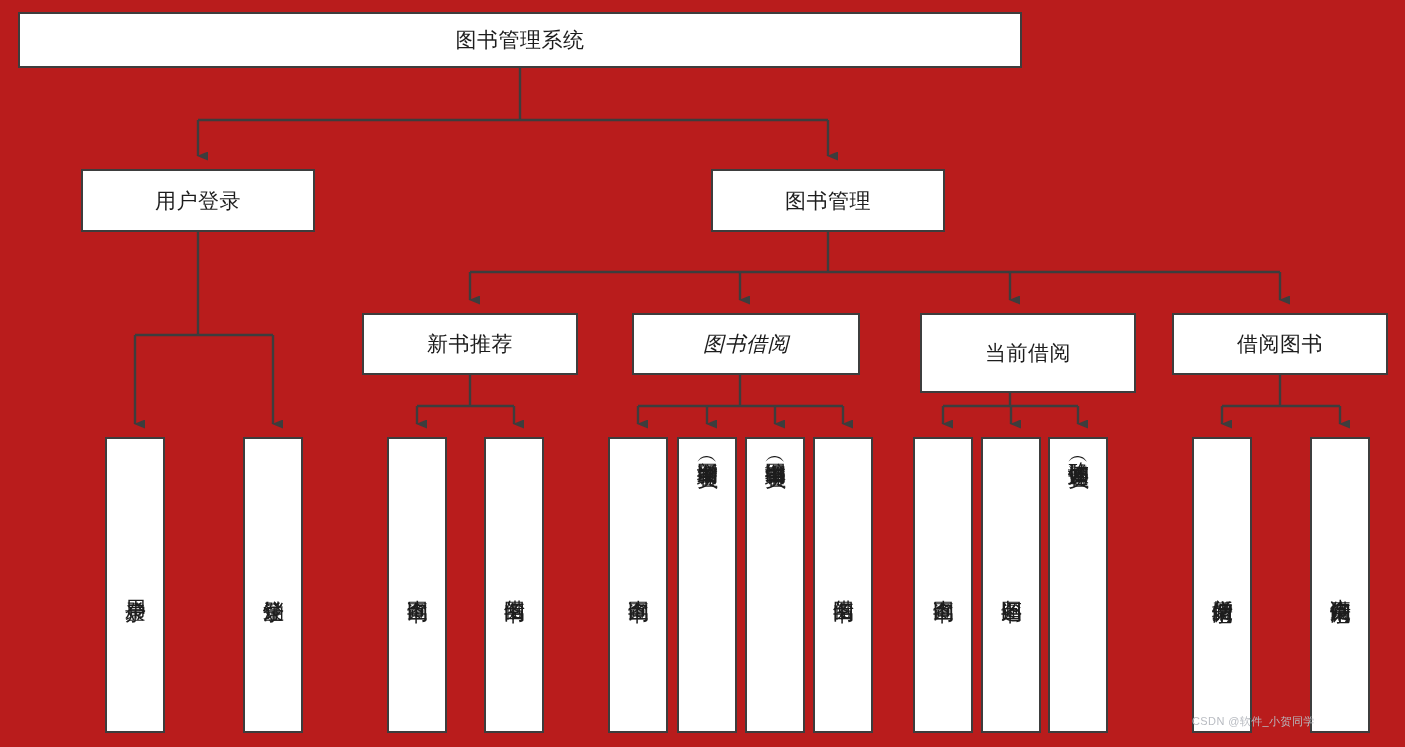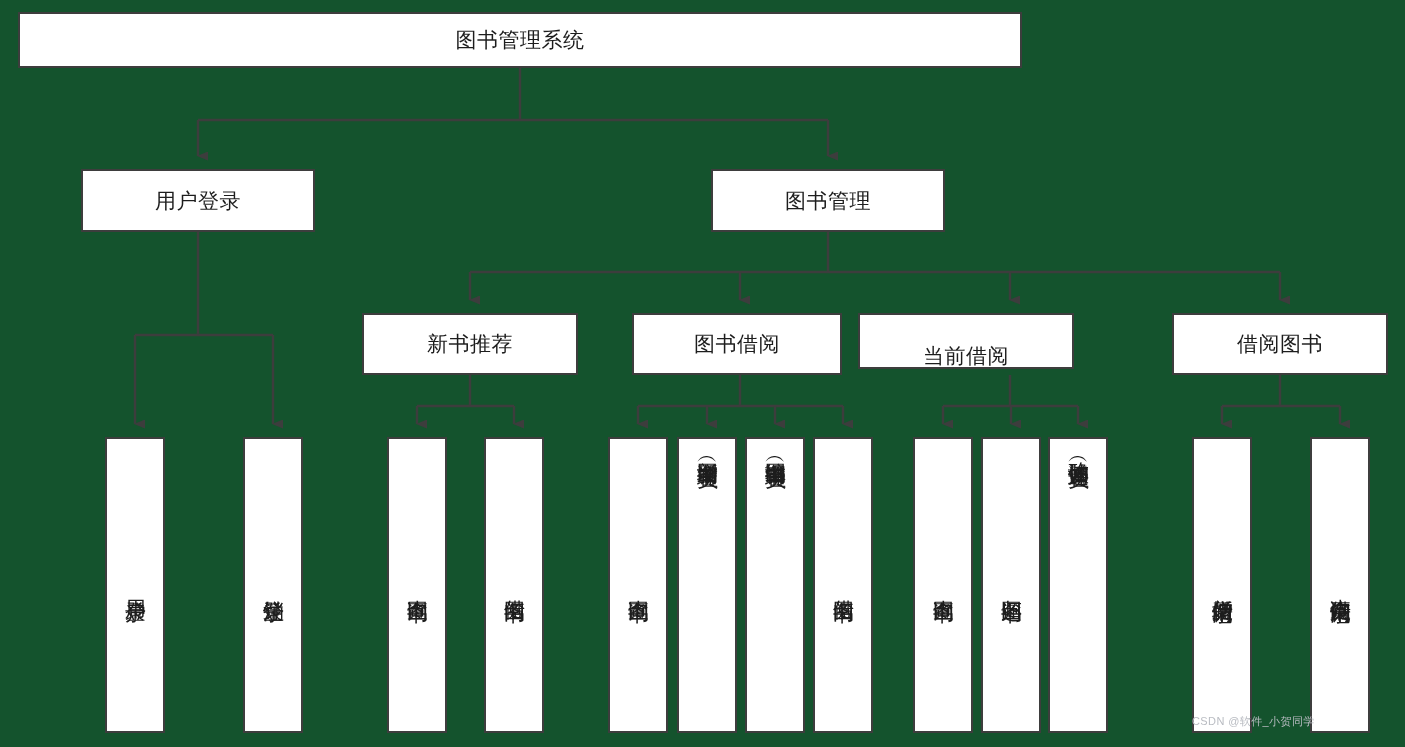--- a/index.html
+++ b/index.html
@@ -10,21 +10,21 @@
   body {
     width: 1405px;
     height: 747px;
     font-family: "Liberation Sans", "DejaVu Sans", sans-serif;
     overflow: hidden;
   }
   #diagram-root {
     position: relative;
     width: 1405px;
     height: 747px;
-    background: #14532d;
+    background: #b91c1c;
   }
   svg.diagram-canvas {
     position: absolute;
     left: 0;
     top: 0;
     width: 1405px;
     height: 747px;
     display: block;
   }
   .node-box {
@@ -132,24 +132,24 @@
   <div class="node-box" style="left:81px; top:169px; width:234px; height:63px;">
     <span class="node-label-h">用户登录</span>
   </div>
   <div class="node-box" style="left:362px; top:313px; width:216px; height:62px;">
     <span class="node-label-h">新书推荐</span>
   </div>
 
   <div class="node-box" style="left:711px; top:169px; width:234px; height:63px;">
     <span class="node-label-h">图书管理</span>
   </div>
-  <div class="node-box" style="left:632px; top:313px; width:210px; height:62px;">
+  <div class="node-box" style="left:632px; top:313px; width:228px; height:62px;font-style:italic;">
     <span class="node-label-h">图书借阅</span>
   </div>
-  <div class="node-box" style="left:858px; top:313px; width:216px; height:56px;align-items:flex-end;">
+  <div class="node-box" style="left:920px; top:313px; width:216px; height:80px;">
     <span class="node-label-h">当前借阅</span>
   </div>
   <div class="node-box" style="left:1172px; top:313px; width:216px; height:62px;">
     <span class="node-label-h">借阅图书</span>
   </div>
 
   <div class="node-box leaf-box centered" style="left:105px; top:437px; width:60px; height:296px;">
     <span class="node-label-v">用户登录</span>
   </div>
   <div class="node-box leaf-box centered" style="left:243px; top:437px; width:60px; height:296px;">

